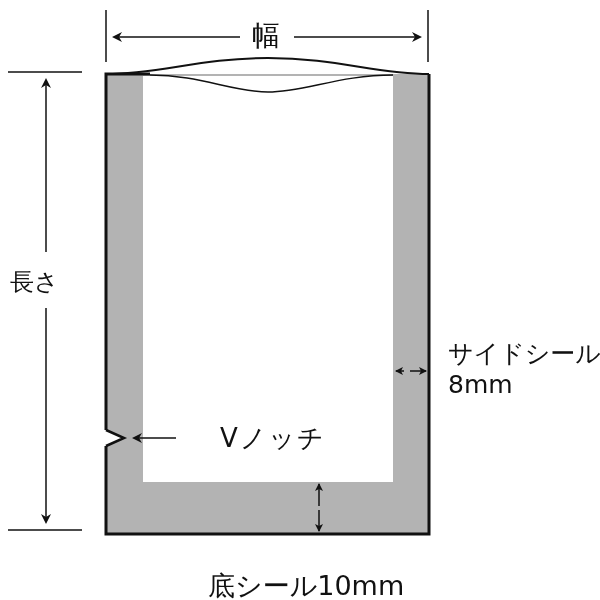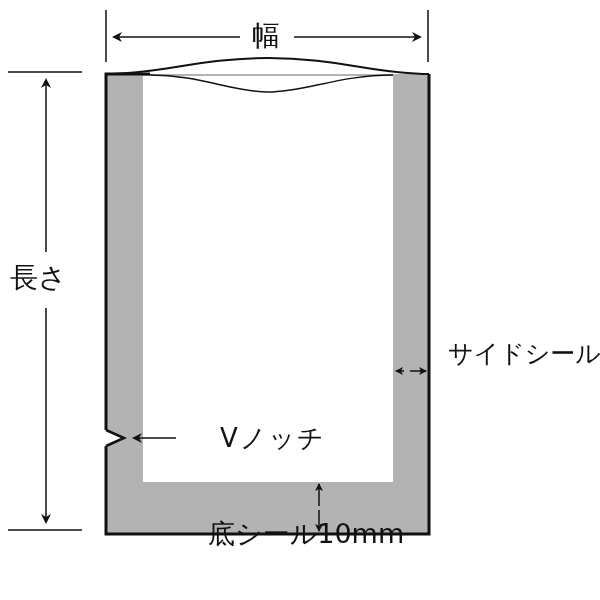--- a/index.html
+++ b/index.html
@@ -1,23 +1,23 @@
 <!DOCTYPE html>
 <html><head>
   <meta charset="utf-8">
   <style>
     html, body { margin: 0; padding: 0; background: #ffffff; }
     body { width: 600px; height: 600px; position: relative; overflow: hidden; font-family: "DejaVu Sans", "Liberation Sans", sans-serif; }
     svg.diagram { position: absolute; left: 0; top: 0; }
     .lbl { position: absolute; color: #111; white-space: nowrap; line-height: 1; }
     .lbl-width { left: 252px; top: 22px; font-size: 28px; }
-    .lbl-length { left: 10px; top: 264px; font-size: 28px; }
+    .lbl-length { left: 10px; top: 270px; font-size: 24px; }
     .lbl-side { left: 448px; top: 338px; font-size: 25px; line-height: 1.25; }
     .lbl-notch { left: 180px; top: 425px; font-size: 26px; letter-spacing: 2px; margin-left: 40px; }
-    .lbl-bottom { left: 208px; top: 520px; font-size: 27px; }
+    .lbl-bottom { left: 208px; top: 572px; font-size: 27px; }
   </style>
 </head>
 <body>
 
 <svg class="diagram" width="600" height="600" viewBox="0 0 600 600">
   <defs>
     <marker id="ah" markerWidth="10" markerHeight="10" refX="8" refY="5" orient="auto" markerUnits="userSpaceOnUse">
       <path d="M0,0 L10,5 L0,10 L3,5 Z" fill="#111"></path>
     </marker>
     <marker id="ahs" markerWidth="8" markerHeight="8" refX="7" refY="4" orient="auto" markerUnits="userSpaceOnUse">
@@ -62,15 +62,16 @@
 
   <g>
     <line x1="176" y1="438" x2="134" y2="438" stroke="#111" stroke-width="1.5" marker-end="url(#ah)"></line>
   </g>
 </svg>
 
 <div class="lbl lbl-width">幅</div>
 <div class="lbl lbl-length">長さ</div>
 <div class="lbl lbl-side">
   <div>サイドシール</div>
+  <div>8mm</div>
 </div>
 <div class="lbl lbl-notch">Vノッチ</div>
 <div class="lbl lbl-bottom">底シール10mm</div>
 
 </body></html>

